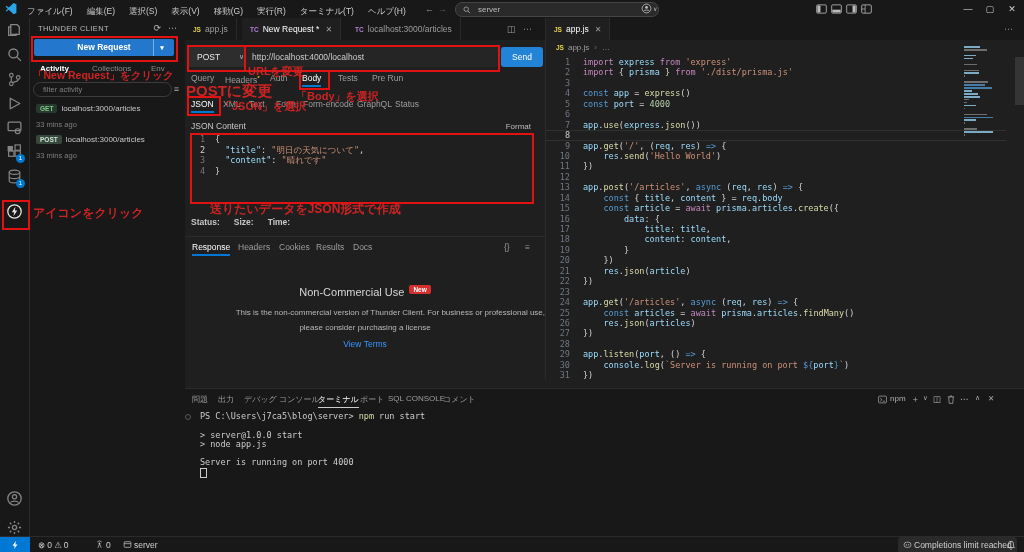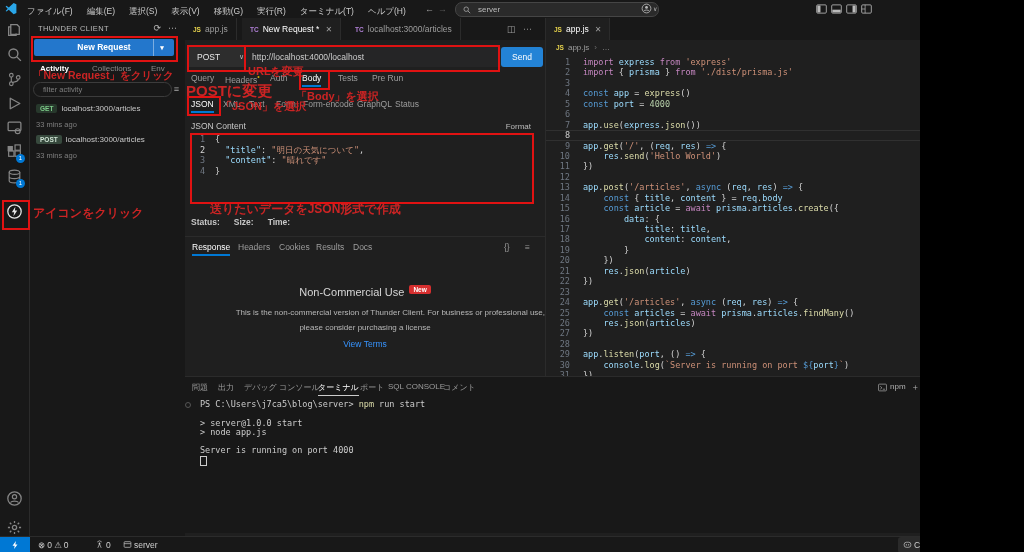--- a/index.html
+++ b/index.html
@@ -1,16 +1,16 @@
 <!DOCTYPE html>
 <html><head>
 <meta charset="utf-8">
 <style>
   html,body{margin:0;padding:0;background:#000;}
-  #win{position:relative;width:920px;height:552px;background:#1f1f1f;overflow:hidden;
+  #win{position:relative;width:1024px;height:552px;background:#1f1f1f;overflow:hidden;
        font-family:"Liberation Sans",sans-serif;color:#cccccc;-webkit-font-smoothing:antialiased;}
   .abs{position:absolute;}
   .nosel{user-select:none;}
 
   
   #titlebar{position:absolute;left:0;top:0;width:1024px;height:18px;background:#181818;border-bottom:1px solid #2b2b2b;}
   .menu-item{display:inline-block;font-size:8.5px;color:#cccccc;padding:0 7px;line-height:18px;}
   #tb-search{position:absolute;left:455px;top:2px;width:180px;height:13px;background:#2a2a2a;border:1px solid #454545;border-radius:7px;font-size:8px;color:#bbbbbb;line-height:13px;text-align:left;padding-left:22px;}
   .winctl{position:absolute;top:0;height:18px;line-height:18px;font-size:9px;color:#cccccc;text-align:center;width:20px;}
 
@@ -84,21 +84,21 @@
   #code-lines .ln.cur{color:#cccccc;}
   #code-lines .band{border-top:1px solid #303030;border-bottom:1px solid #303030;height:8.45px;line-height:8.45px;}
   #minimap{position:absolute;left:418px;top:6px;width:44px;}
   .mm-line{height:1.6px;margin-bottom:1.35px;background:#5a5a5a;opacity:.75;}
   #vscroll{position:absolute;left:469px;top:17px;width:9px;height:48px;background:rgba(121,121,121,.25);}
 
   .tk-p{color:#c586c0;} .tk-b{color:#569cd6;} .tk-v{color:#9cdcfe;} .tk-f{color:#dcdcaa;}
   .tk-s{color:#ce9178;} .tk-n{color:#b5cea8;} .tk-w{color:#d4d4d4;} .tk-y{color:#dcdcaa;} .tk-t{color:#cccccc;} .mm-b{background:#569cd6;} .mm-v{background:#9cdcfe;} .mm-w{background:#8a8a8a;}
 
   
-  #panel{position:absolute;left:185px;top:376px;width:839px;height:156px;background:#181818;border-top:1px solid #2b2b2b;}
+  #panel{position:absolute;left:185px;top:388px;width:839px;height:156px;background:#181818;border-top:1px solid #2b2b2b;}
   .ptab{position:absolute;top:5px;font-size:8px;color:#9d9d9d;white-space:nowrap;}
   .ptab.active{color:#ffffff;border-bottom:1px solid #cccccc;padding-bottom:2px;}
   .pctl{position:absolute;top:5px;font-size:8.5px;color:#b0b0b0;}
   #term-lines{position:absolute;left:7px;top:23px;font-family:"DejaVu Sans Mono",monospace;margin-left:8px;}
   #term-lines .tok-line{height:9.3px;line-height:9.3px;font-size:8.5px;white-space:pre;}
   .tcursor{display:inline-block;width:5px;height:8px;border:1px solid #cccccc;vertical-align:-1px;}
   #cmd-dot{position:absolute;left:0px;top:25px;width:4px;height:4px;border:1px solid #555;border-radius:50%;}
 
   
   #statusbar{position:absolute;left:0;top:536px;width:1024px;height:16px;background:#181818;border-top:1px solid #2b2b2b;font-size:8.5px;color:#d0d0d0;}

